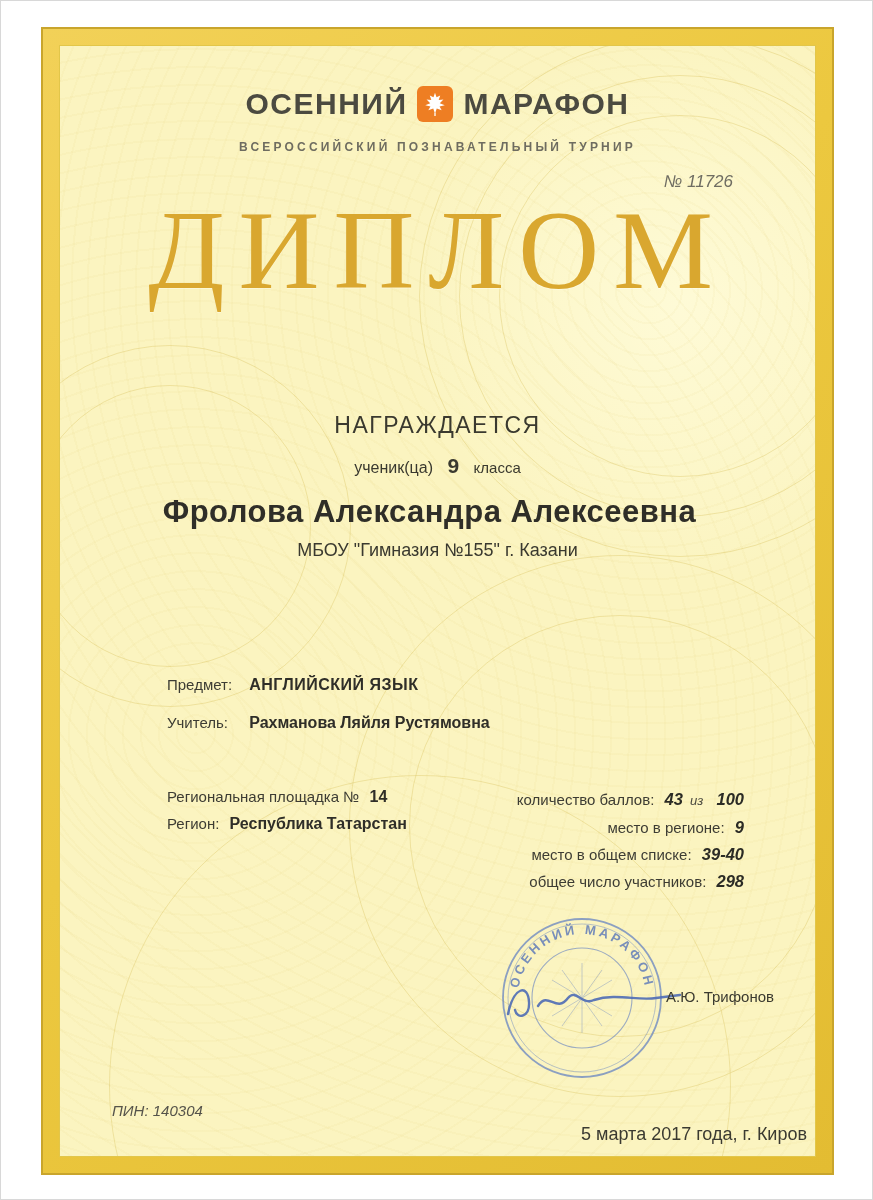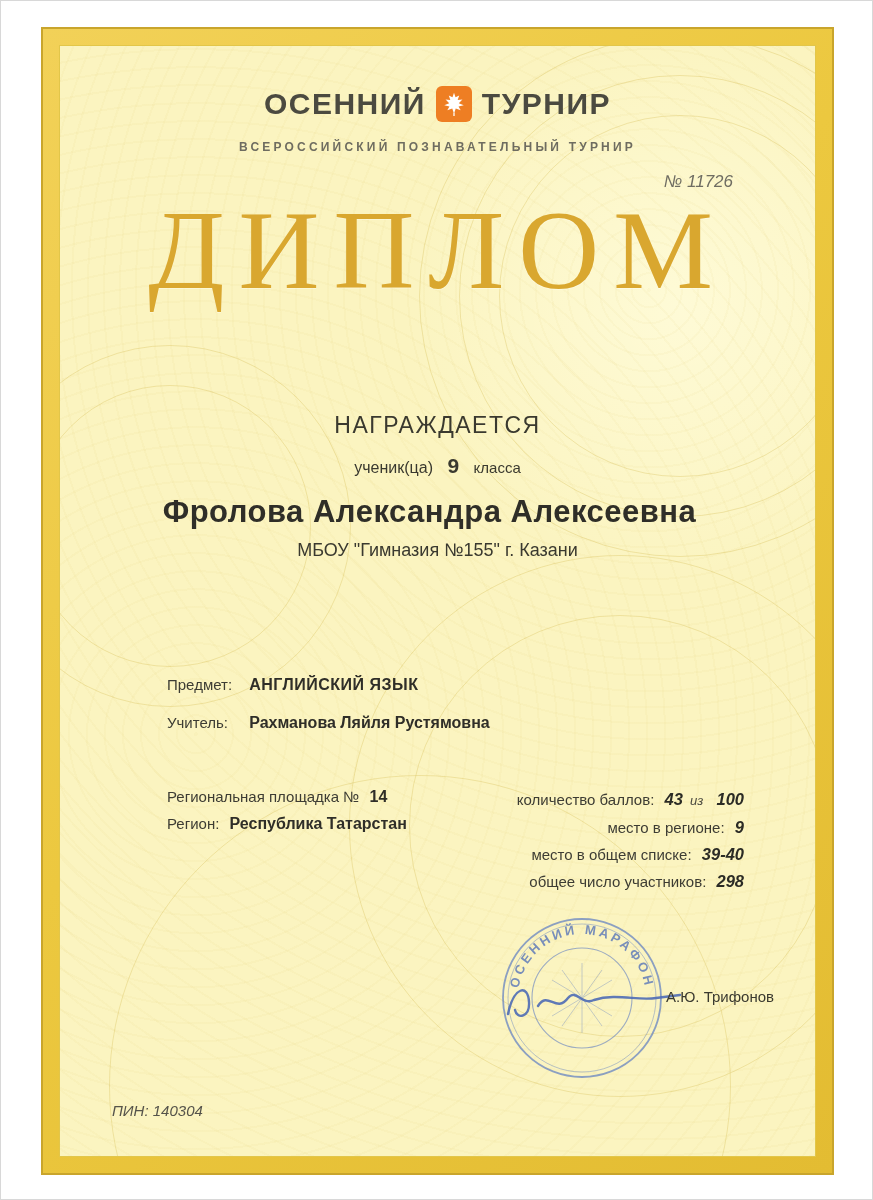--- a/index.html
+++ b/index.html
@@ -121,21 +121,21 @@
       <div class="ring" style="left:360px;top:1040px;width:620px;height:620px;"></div>
       <div class="texture"></div>
 
       <div class="brand">
         <span>ОСЕННИЙ</span>
         <span class="leaf-badge">
           <svg width="26" height="26" viewBox="0 0 24 24">
             <path fill="#ffffff" d="M12 1.5 L13.4 5.8 L16.8 4.2 L15.4 8.3 L19.8 7.8 L16.4 11.2 L21 13.2 L16.2 14.2 L18.2 17.8 L13.6 16.2 L12 21 L10.4 16.2 L5.8 17.8 L7.8 14.2 L3 13.2 L7.6 11.2 L4.2 7.8 L8.6 8.3 L7.2 4.2 L10.6 5.8 Z M11.4 20 h1.2 v3 h-1.2 Z"></path>
           </svg>
         </span>
-        <span>ТУРНИР</span>
+        <span>МАРАФОН</span>
       </div>
       <div class="tagline">ВСЕРОССИЙСКИЙ ПОЗНАВАТЕЛЬНЫЙ ТУРНИР</div>
 
       <div class="serial">№ 11726</div>
 
       <div class="title">ДИПЛОМ</div>
 
       <div class="heading">НАГРАЖДАЕТСЯ</div>
       <div class="student-line">
         <span>ученик(ца)</span>
@@ -203,16 +203,17 @@
         </g>
       </svg>
 
       <svg class="signature" width="190" height="60" viewBox="0 0 190 60">
         <path d="M10,42 C16,14 30,12 31,30 C32,45 19,48 17,38 M40,34 C50,18 58,42 70,26 C78,16 84,34 96,28 C118,21 140,29 158,26 L182,23" fill="none" stroke="#4e6cb5" stroke-width="2.4" stroke-linecap="round" opacity="0.9"></path>
       </svg>
 
       <div class="signer">А.Ю. Трифонов</div>
 
       <div class="pin">ПИН: 140304</div>
+      <div class="date-place">5 марта 2017 года, г. Киров</div>
 
     </div>
   </div>
 </div>
 
 </body></html>

